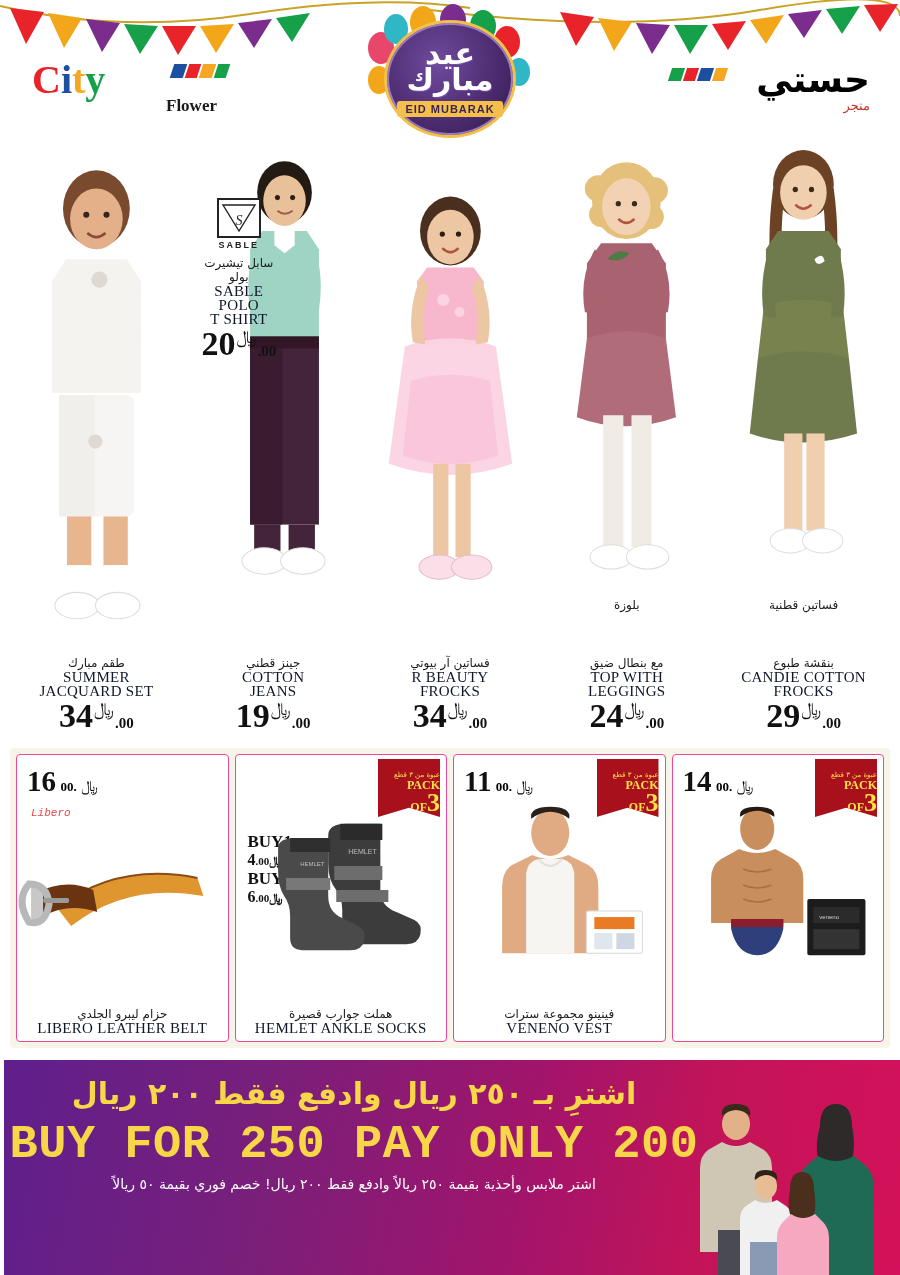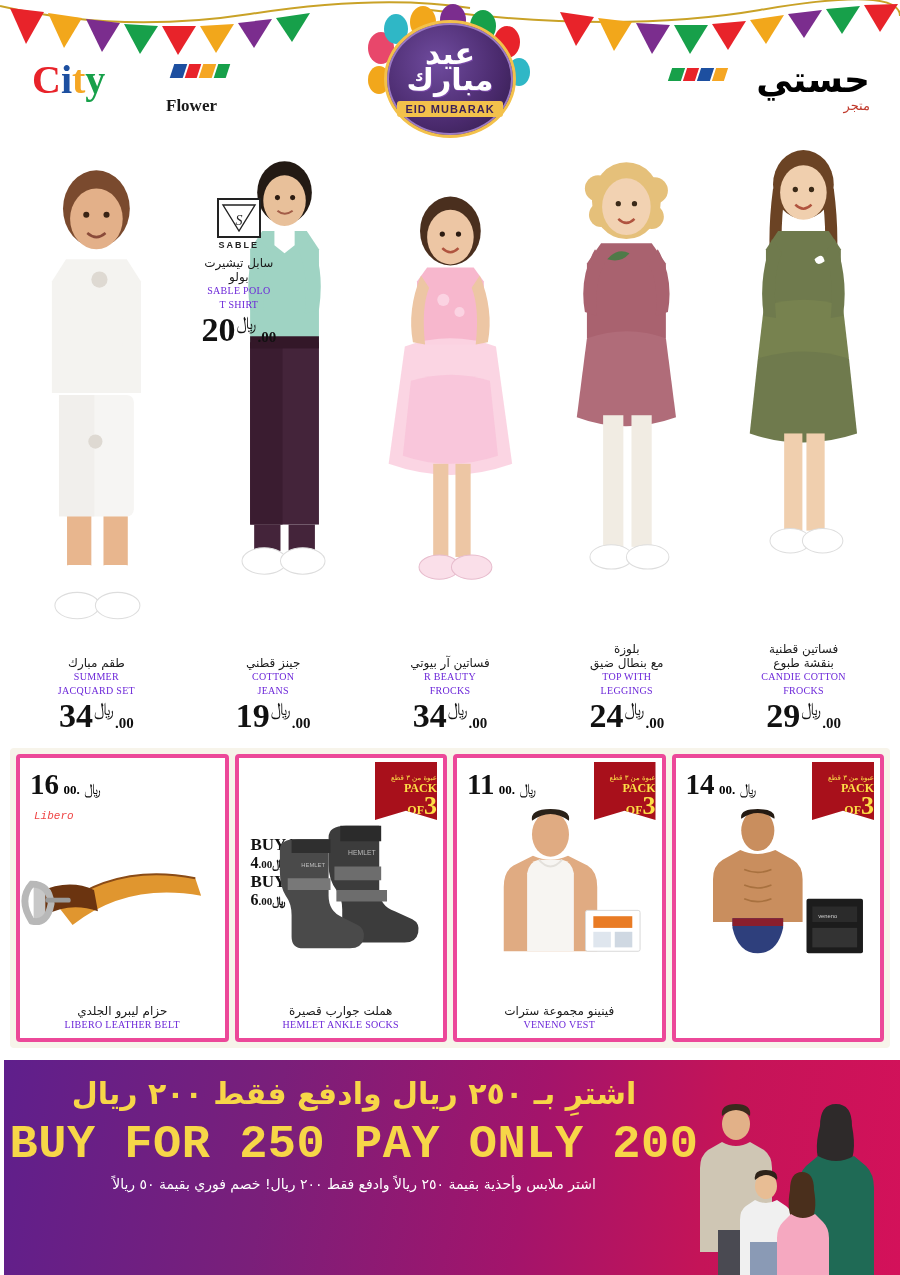--- a/index.html
+++ b/index.html
@@ -96,25 +96,25 @@
   }
   .pcard .photo {
     position: absolute; left: 0; right: 0; top: 8px; bottom: 96px;
   }
   .pinfo {
     position: absolute; left: 0; right: 0; bottom: 8px;
     text-align: center;
   }
   .pname-ar {
     font-family: "DejaVu Sans", sans-serif;
-    font-size: 12px; color: #1a1a1a; direction: rtl; line-height: 14px;
+    font-size: 12px; color: #1a1a1a; direction: rtl; line-height: 14px; margin-top: 44px;
   }
   .pname-en {
     font-family: "Liberation Serif", serif;
-    font-size: 10px; color: #6d28d9; line-height: 14px; letter-spacing: .3px;
+    font-size: 15px; color: #0f172a; line-height: 14px; letter-spacing: .3px;
   }
   .price {
     display: inline-flex; align-items: flex-start; justify-content: center;
     margin-top: 2px;
   }
   .price .int {
     font-family: "Liberation Serif", serif;
     font-size: 34px; font-weight: bold; color: #111; line-height: 32px;
   }
   .price .riyal {
@@ -140,21 +140,21 @@
   .sable-word { font-size: 9px; letter-spacing: 2px; font-weight: bold; color: #222; }
 
   
   .row2 {
     position: absolute; top: 748px; left: 10px; width: 880px; height: 300px;
     display: flex; gap: 6px; background: #f7f4ea; padding: 6px;
     border-radius: 4px;
   }
   .mcard {
     position: relative; flex: 1; background: #ffffff; border-radius: 4px;
-    overflow: hidden; border: 4px solid #ec4899;
+    overflow: hidden; border: 1px solid #ec4899;
   }
   .mcard .mphoto { position: absolute; left: 0; right: 0; top: 26px; bottom: 48px; }
   .minfo { position: absolute; left: 0; right: 0; bottom: 6px; text-align: center; }
   .mprice { position: absolute; left: 10px; top: 10px; }
   .mprice .int {
     font-family: "Liberation Serif", serif; font-size: 29px; font-weight: bold; color: #111;
   }
   .mprice .riyal { font-family: "DejaVu Sans", sans-serif; font-size: 15px; }
   .mprice .dec { font-family: "Liberation Serif", serif; font-size: 13px; font-weight: bold; }
 

